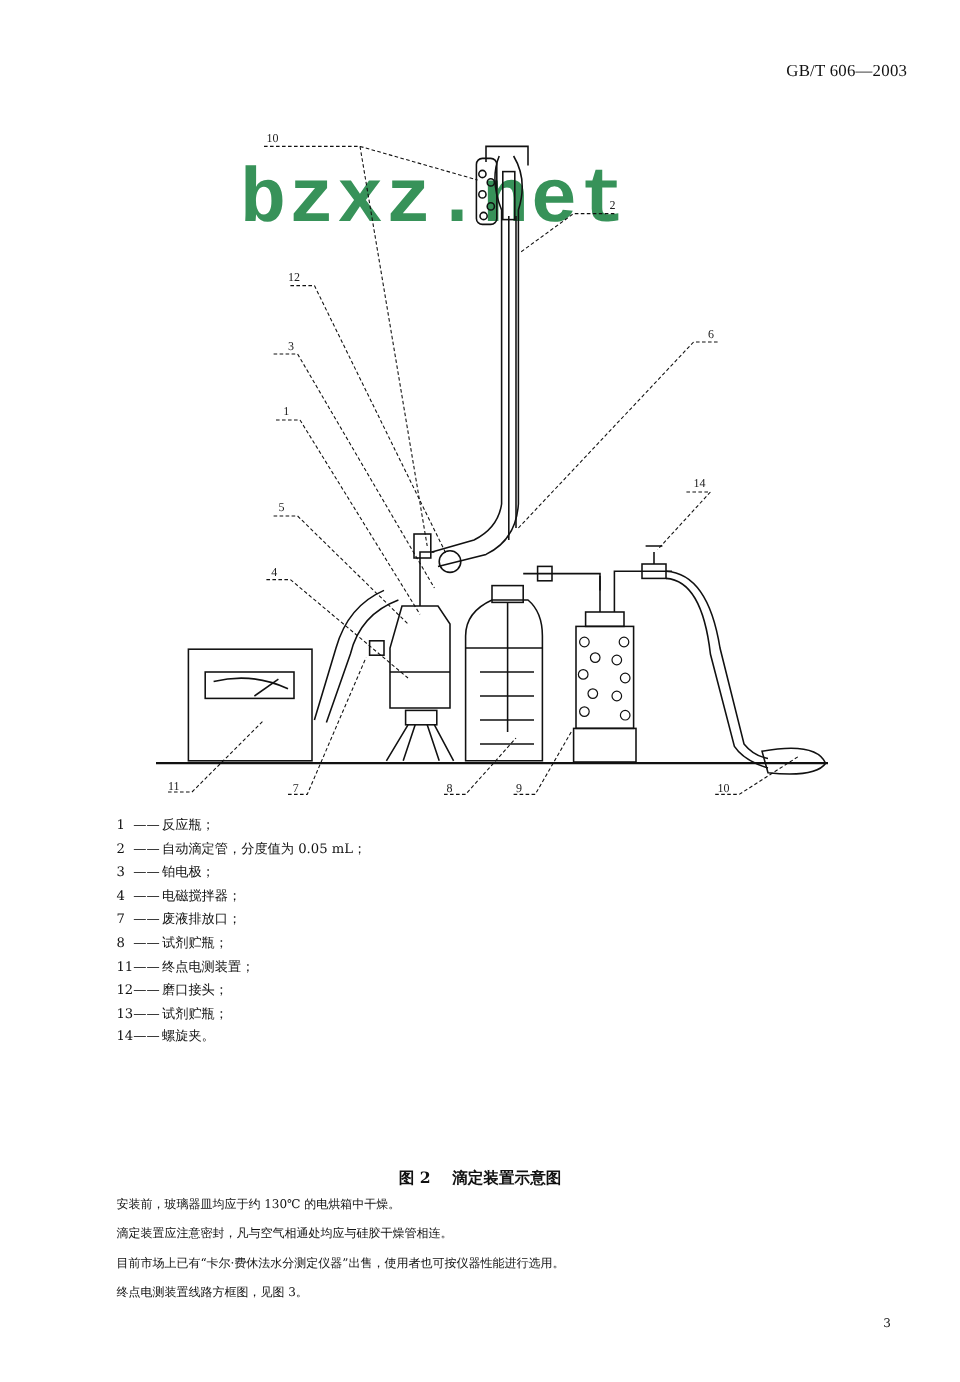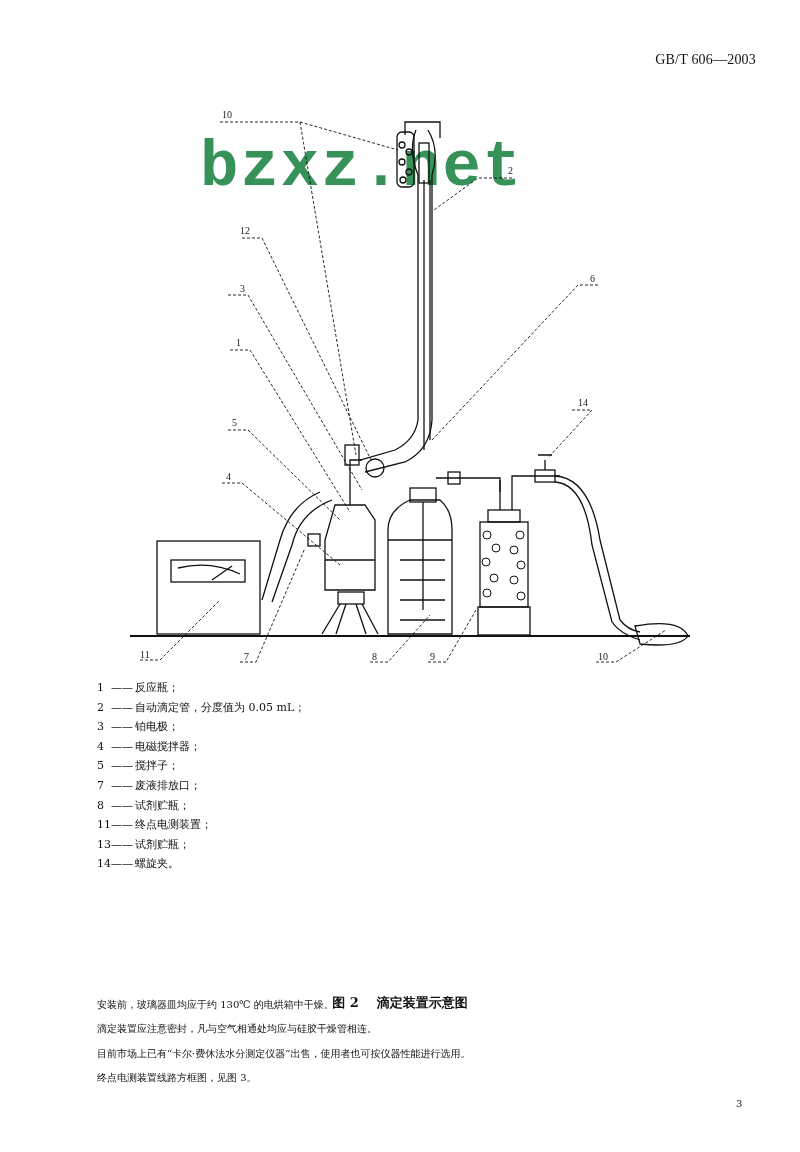--- a/index.html
+++ b/index.html
@@ -7,21 +7,21 @@
          font-family:"DejaVu Serif", "Liberation Serif", serif; color:#111; }
   .header-code { position:absolute; right:44px; top:52px; font-size:14px;
                  font-family:"Liberation Serif", serif; font-weight:normal; letter-spacing:0.2px;margin-left:48px; }
   .watermark { position:absolute; left:200px; top:132px; font-size:64px; font-weight:bold;
                font-family:Liberation Mono, monospace; color:#15803d; letter-spacing:2px; opacity:0.85; }
   svg.diagram { position:absolute; left:0; top:0; }
   .legend { position:absolute; left:97px; top:678px; font-size:11px; line-height:19.6px; }
   .legend .row { white-space:nowrap; }
   .legend .num { display:inline-block; min-width:14px; }
   .legend .dash { display:inline-block; width:24px; }
-  .caption { position:absolute; left:0; width:800px; top:973px; text-align:center; font-size:13px; font-weight:bold;margin-top:21px; }
+  .caption { position:absolute; left:0; width:800px; top:973px; text-align:center; font-size:13px; font-weight:bold; }
   .caption .fig { margin-right:18px; }
   .para { position:absolute; left:97px; font-size:10px; line-height:22px; white-space:nowrap; }
   .page-num { position:absolute; left:736px; top:1098px; font-size:10px; }
   .lbl { font-family:"Liberation Serif", serif; font-size:10px; fill:#222; }
 </style>
 </head>
 <body>
 
 <div class="header-code">GB/T 606—2003</div>
 <div class="watermark">bzxz.net</div>
@@ -132,24 +132,24 @@
   <text class="lbl" x="372" y="660">8</text>
   <text class="lbl" x="430" y="660">9</text>
   <text class="lbl" x="598" y="660">10</text>
 </svg>
 
 <div class="legend">
   <div class="row"><span class="num">1</span><span class="dash">——</span><span>反应瓶；</span></div>
   <div class="row"><span class="num">2</span><span class="dash">——</span><span>自动滴定管，分度值为 0.05 mL；</span></div>
   <div class="row"><span class="num">3</span><span class="dash">——</span><span>铂电极；</span></div>
   <div class="row"><span class="num">4</span><span class="dash">——</span><span>电磁搅拌器；</span></div>
-  <div class="row"><span class="num">5</span><span class="dash">——</span><span>搅拌子；</span></div>
   <div class="row"><span class="num">7</span><span class="dash">——</span><span>废液排放口；</span></div>
   <div class="row"><span class="num">8</span><span class="dash">——</span><span>试剂贮瓶；</span></div>
   <div class="row"><span class="num">11</span><span class="dash">——</span><span>终点电测装置；</span></div>
+  <div class="row"><span class="num">12</span><span class="dash">——</span><span>磨口接头；</span></div>
   <div class="row"><span class="num">13</span><span class="dash">——</span><span>试剂贮瓶；</span></div>
   <div class="row"><span class="num">14</span><span class="dash">——</span><span>螺旋夹。</span></div>
 </div>
 
 <div class="caption">
   <span class="fig">图 2</span><span>滴定装置示意图</span>
 </div>
 
 <div class="para" style="top:994px">安装前，玻璃器皿均应于约 130℃ 的电烘箱中干燥。</div>
 <div class="para" style="top:1018px">滴定装置应注意密封，凡与空气相通处均应与硅胶干燥管相连。</div>

